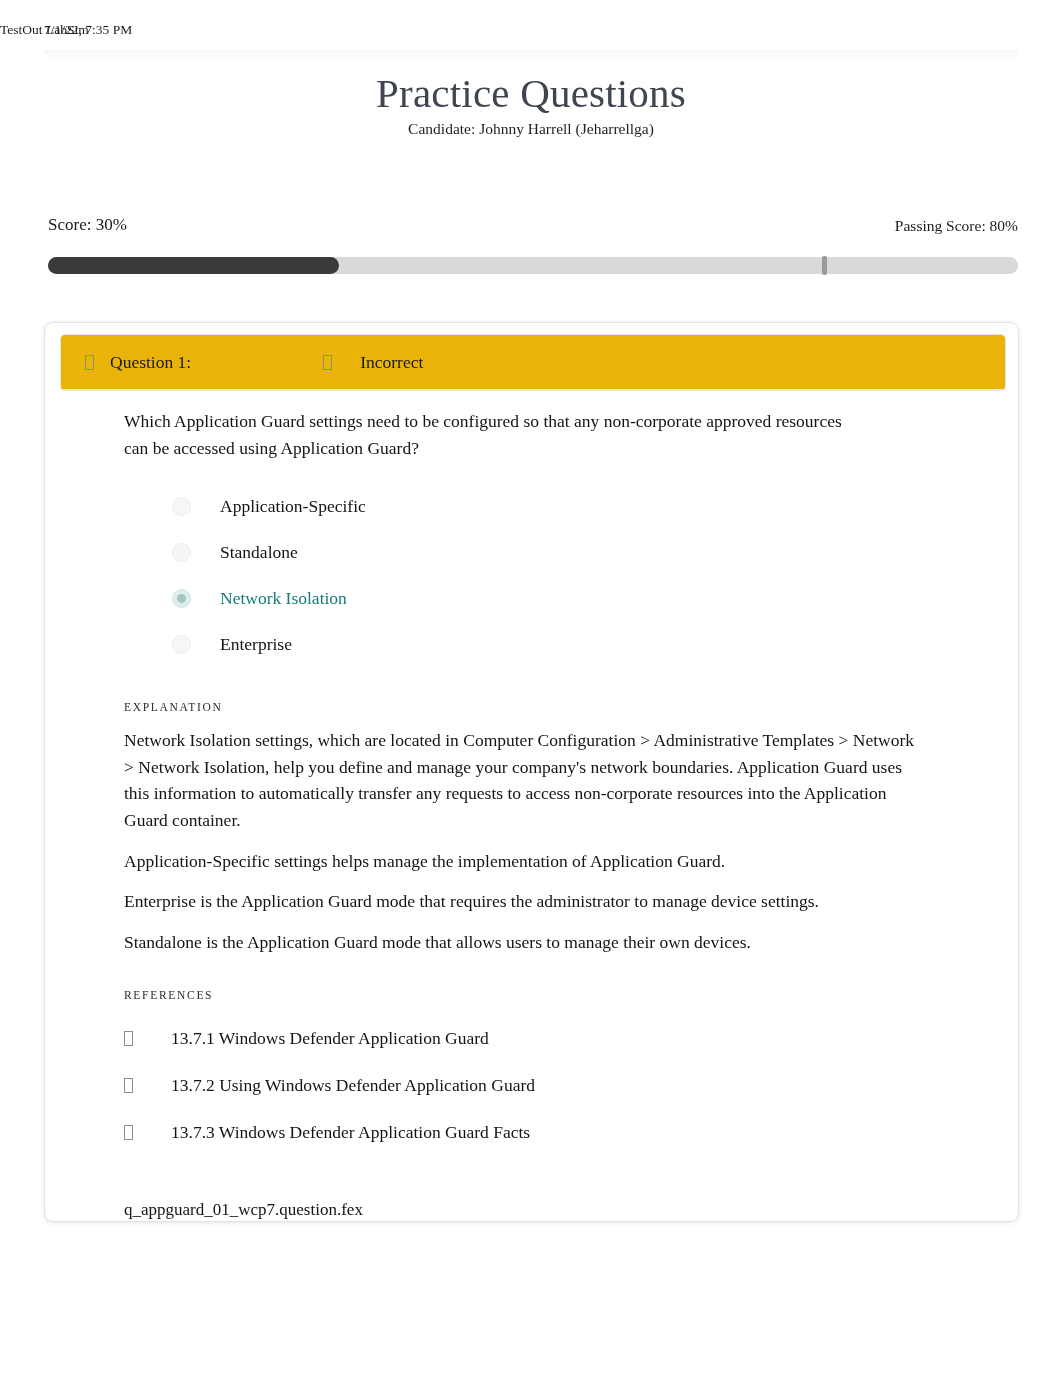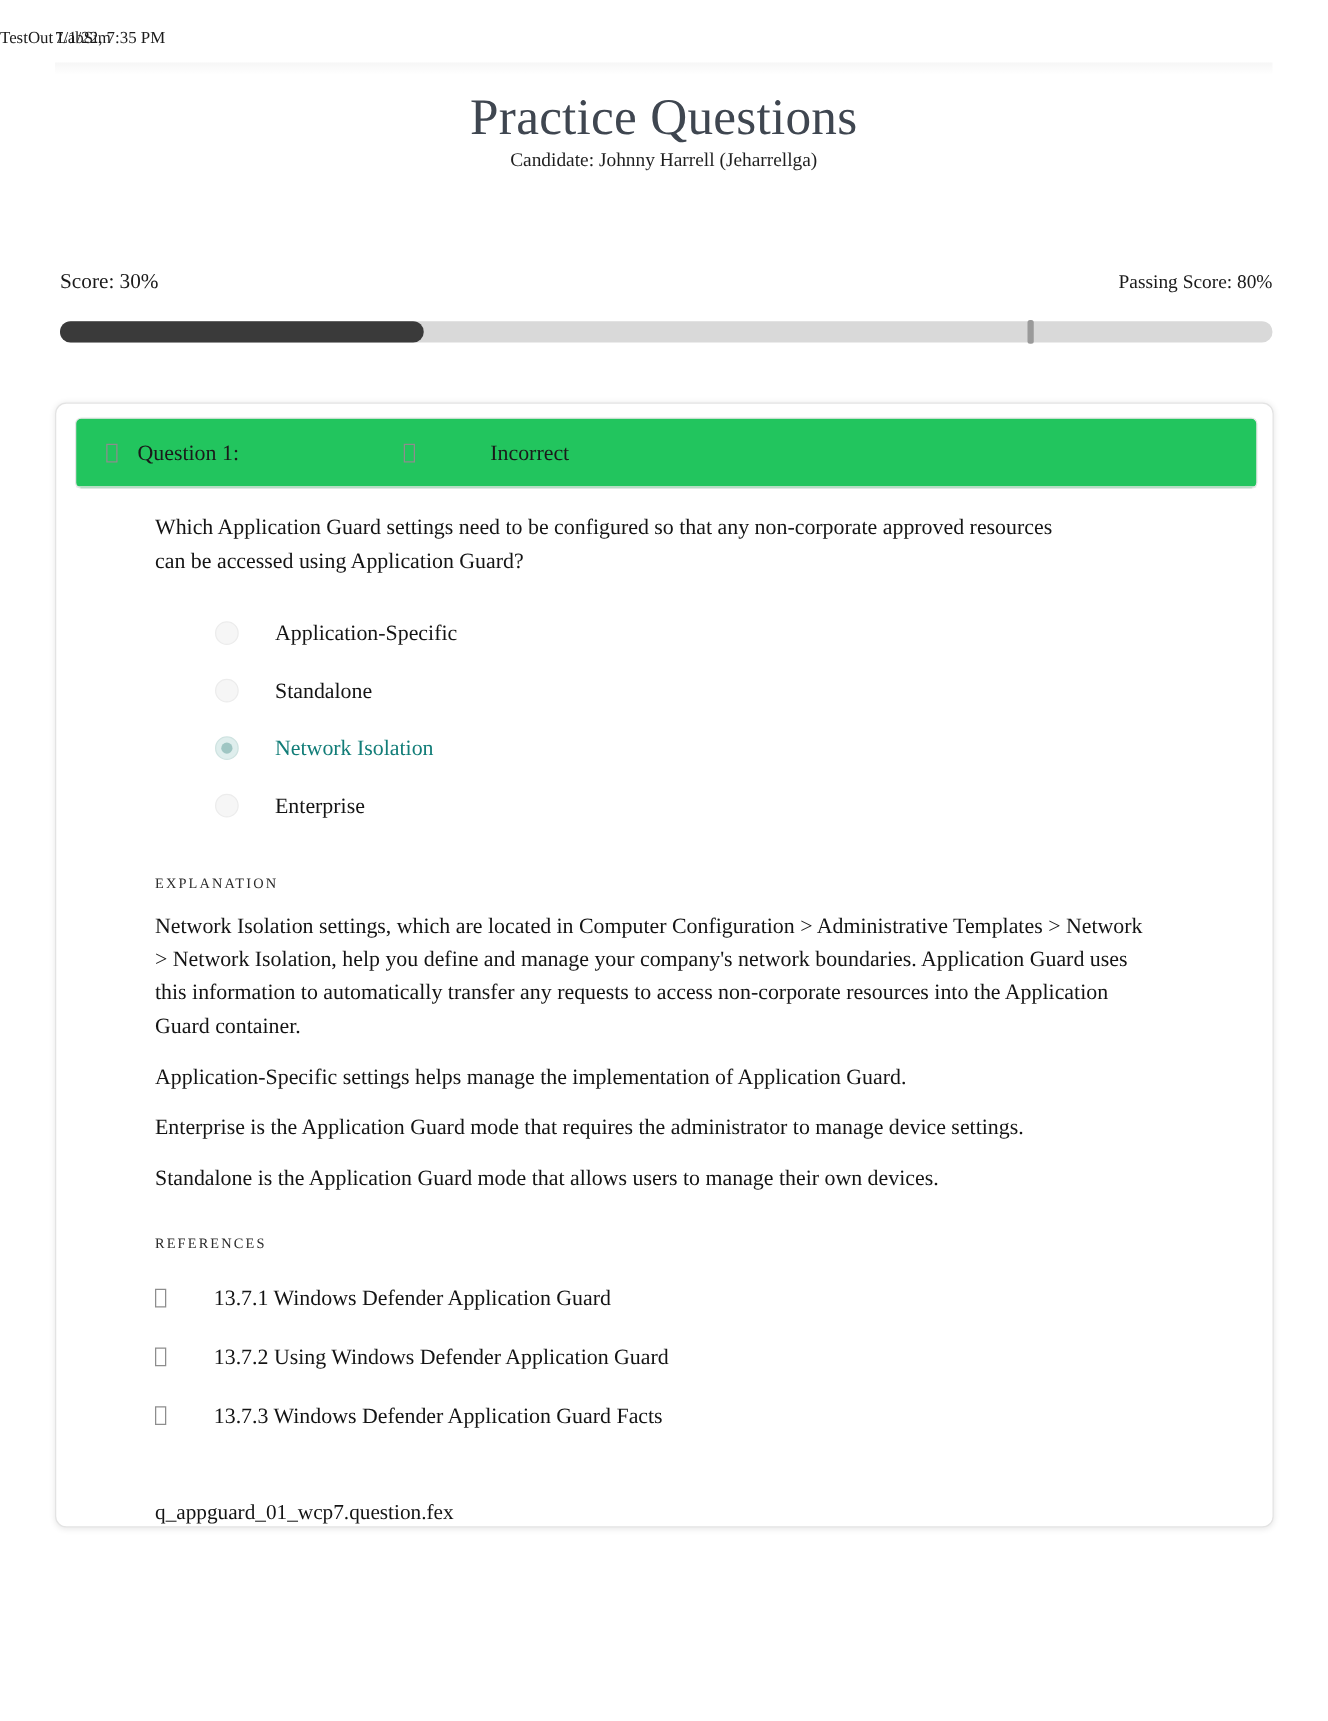--- a/index.html
+++ b/index.html
@@ -136,21 +136,21 @@
     border-radius: 9px;
     box-shadow: 0 1px 5px rgba(0,0,0,0.10);
   }
   .card-inner {
     position: absolute;
     top: 11px;
     left: 15px;
     width: 946px;
     border: 1px solid #e6e6e6;
     border-radius: 5px;
-    background: #22c55e;
+    background: #eab308;
     min-height: 56px;
   }
   .card-header {
     height: 55px;
     display: flex;
     align-items: center;
     padding-left: 24px;
     border-bottom: 1px solid #e6e6e6;
   }
   .tofu {
@@ -163,21 +163,20 @@
   }
   .qnum-label {
     font-size: 17.5px;
     color: #1a1a1a;
     margin-left: 16px;
   }
   .status-group {
     display: flex;
     align-items: center;
     margin-left: 132px;
-    gap: 32px;
   }
   .status-label {
     font-size: 17.5px;
     color: #1a1a1a;
     margin-left: 28px;
   }
 
   
   .card-body {
     position: absolute;

